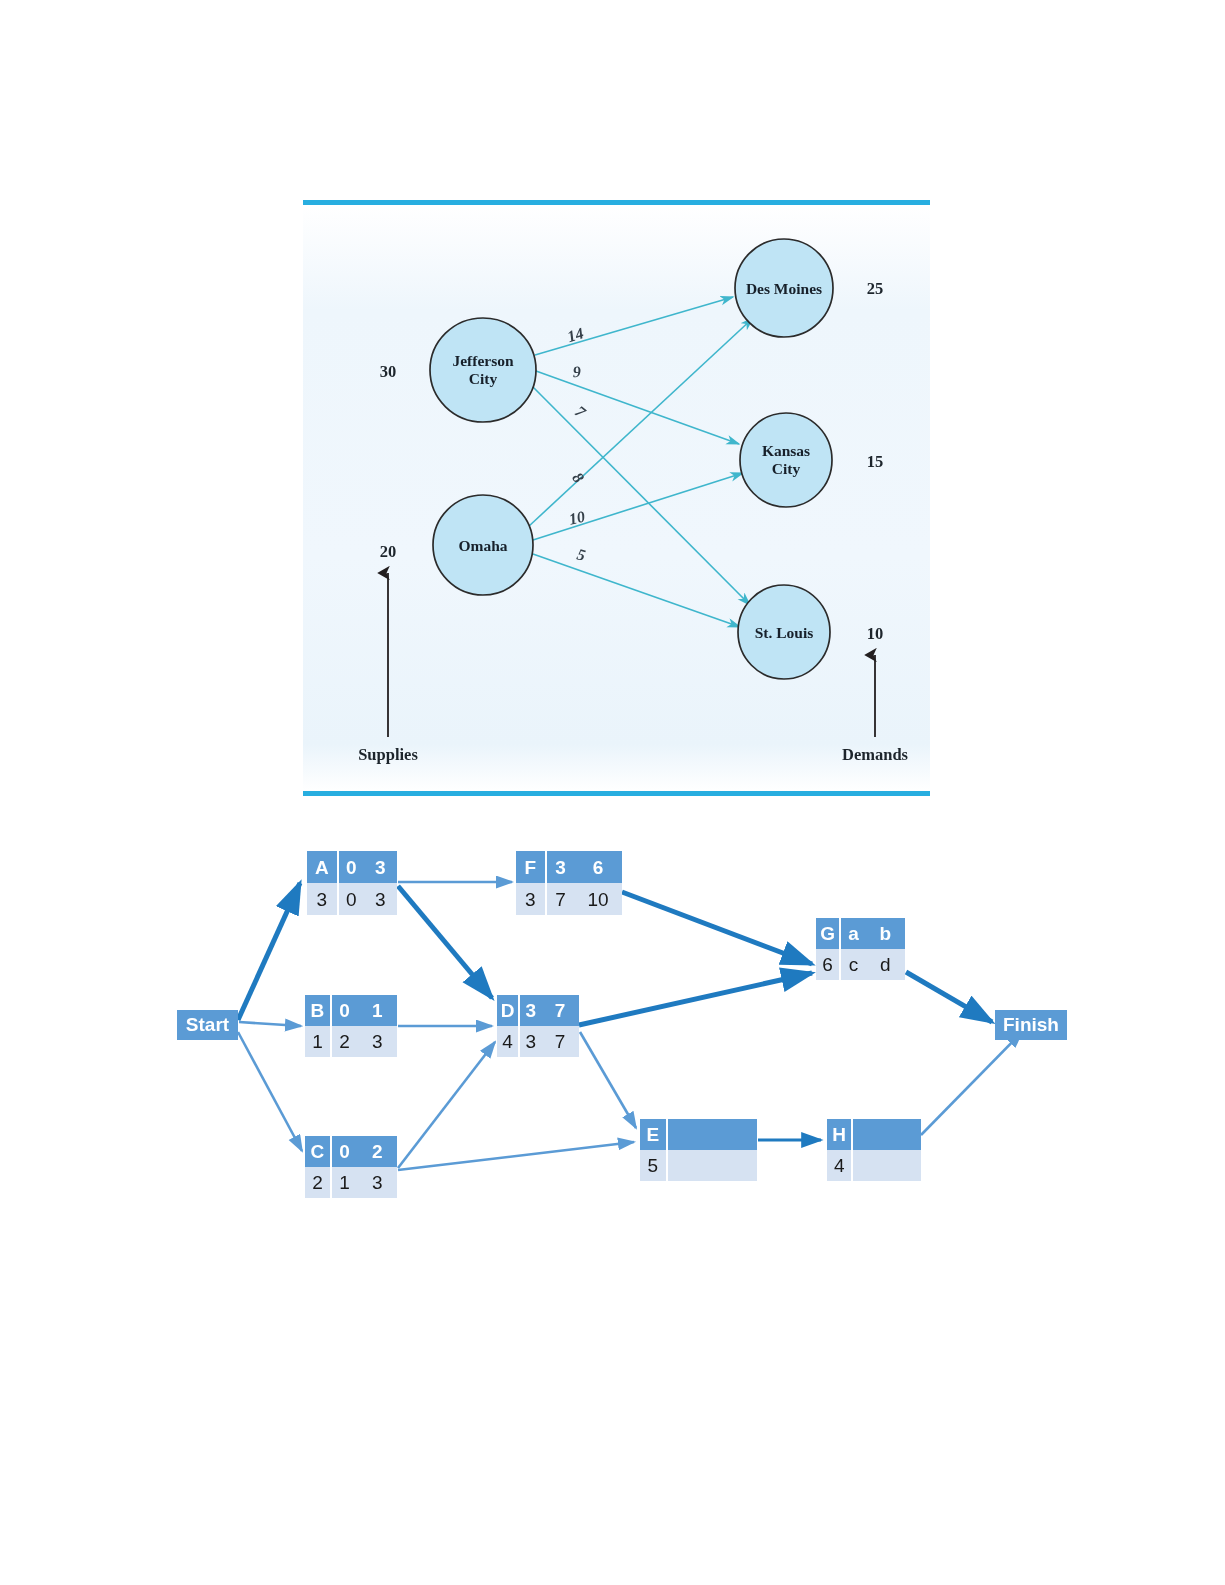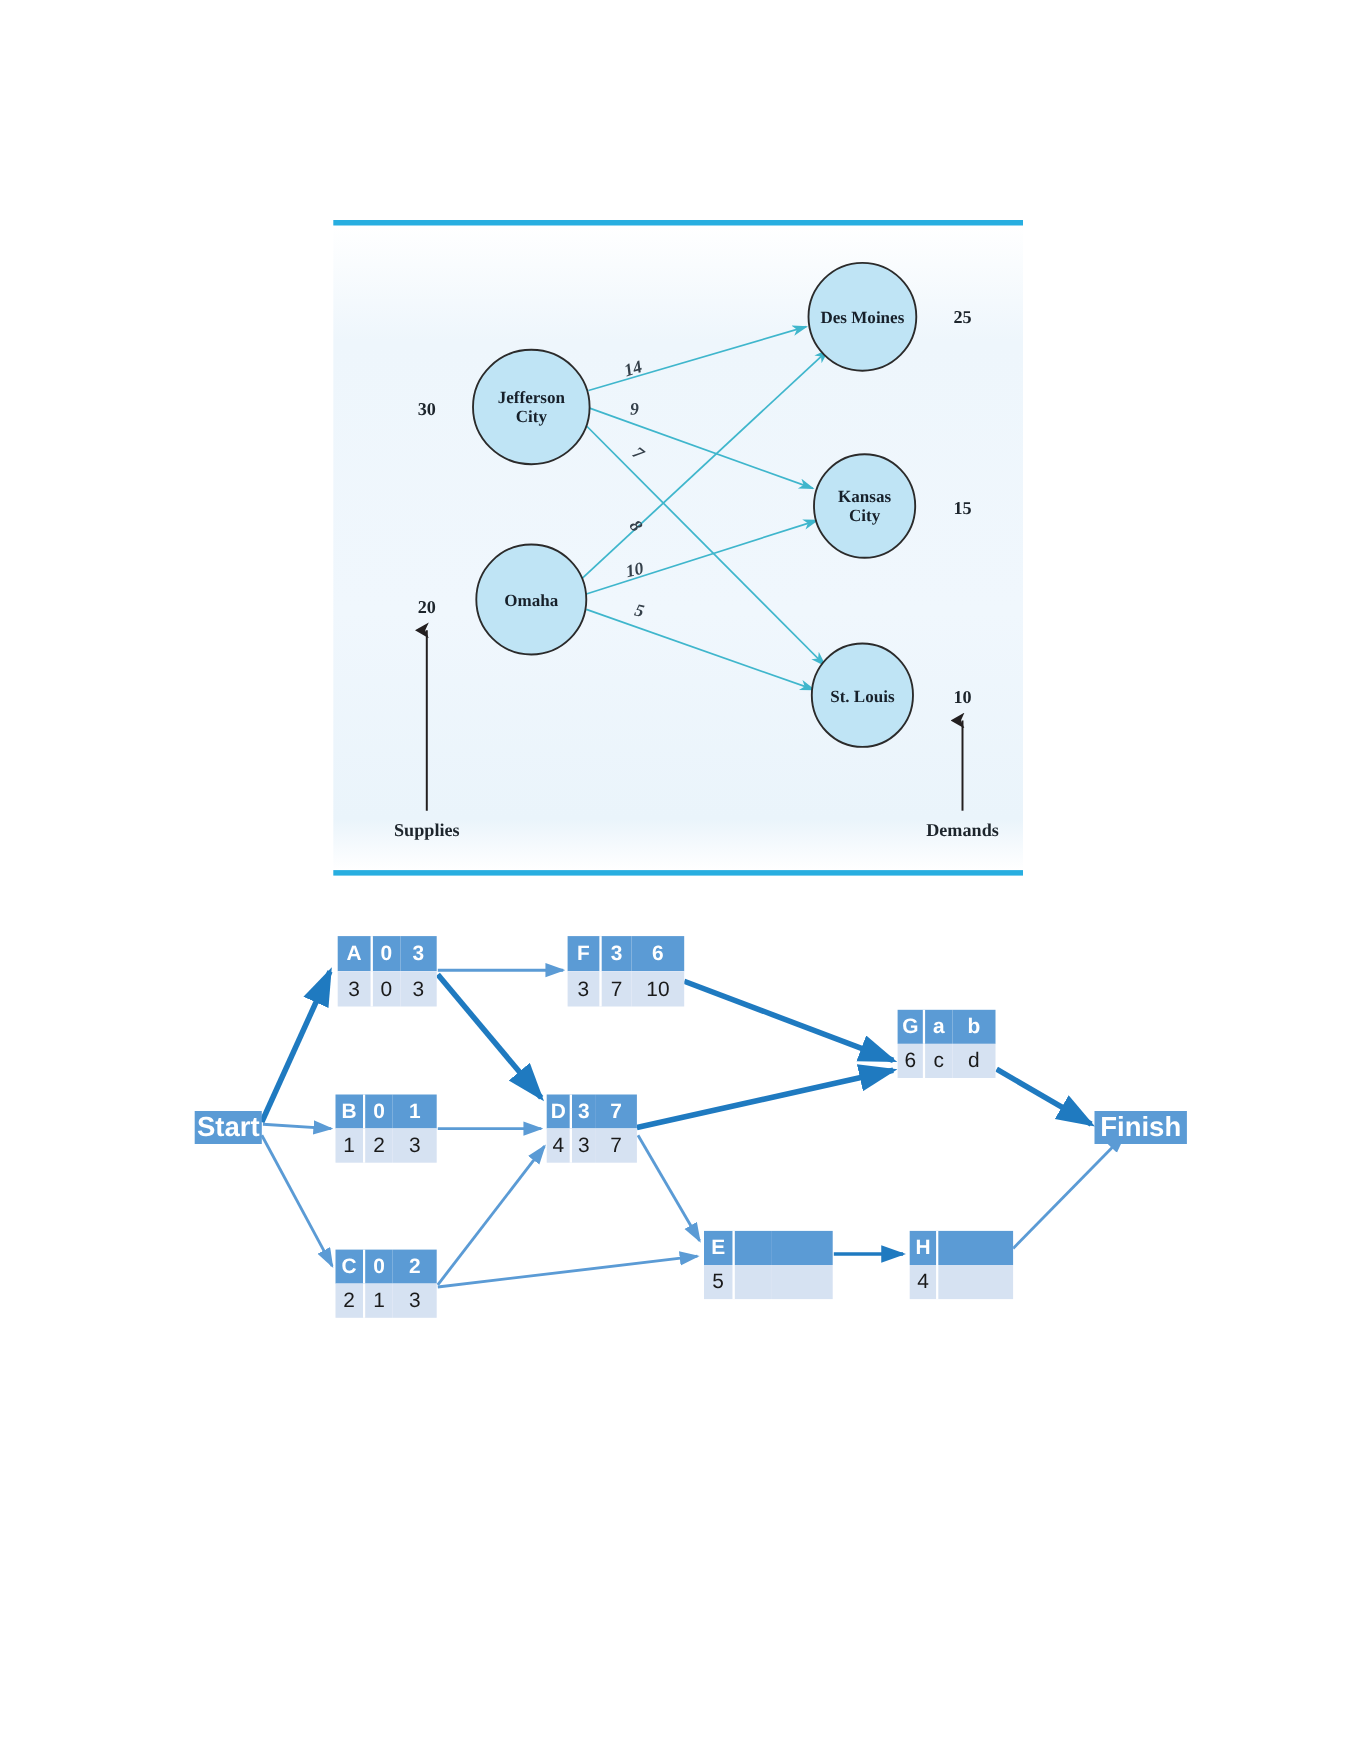--- a/index.html
+++ b/index.html
@@ -109,21 +109,21 @@
     color: #1a1a1a;
     font-weight: normal;
   }
   .cell.sep-l { border-left: 2px solid #ffffff; }
 
   .terminal-box {
     position: absolute;
     background: #5b9bd5;
     color: #ffffff;
     font-weight: bold;
-    font-size: 25px;
+    font-size: 19px;
     display: flex;
     align-items: center;
     justify-content: center;
     z-index: 6;
     box-sizing: border-box;
   }
 </style>
 </head>
 <body>
 
@@ -244,21 +244,21 @@
 
     <line x1="906" y1="152" x2="992" y2="202" stroke="#1f7ac0" stroke-width="5" marker-end="url(#arrDark)"></line>
 
     <line x1="921" y1="315" x2="1022" y2="212" stroke="#5b9bd5" stroke-width="2.6" marker-end="url(#arrLight)"></line>
   </svg>
 
   <div class="terminal-box" style="left:177px; top:190px; width:61px; height:30px;">
     <span>Start</span>
   </div>
 
-  <div class="terminal-box" style="left:995px; top:190px; width:84px; height:30px;">
+  <div class="terminal-box" style="left:995px; top:190px; width:72px; height:30px;">
     <span>Finish</span>
   </div>
 
   <div class="node-box" style="left:307px; top:31px; width:90px; height:64px;">
     <div class="node-row top">
       <div class="cell hdr" style="width:33%">A</div>
       <div class="cell hdr sep-l" style="width:30%">0</div>
       <div class="cell hdr" style="width:37%">3</div>
     </div>
     <div class="node-row bottom">

